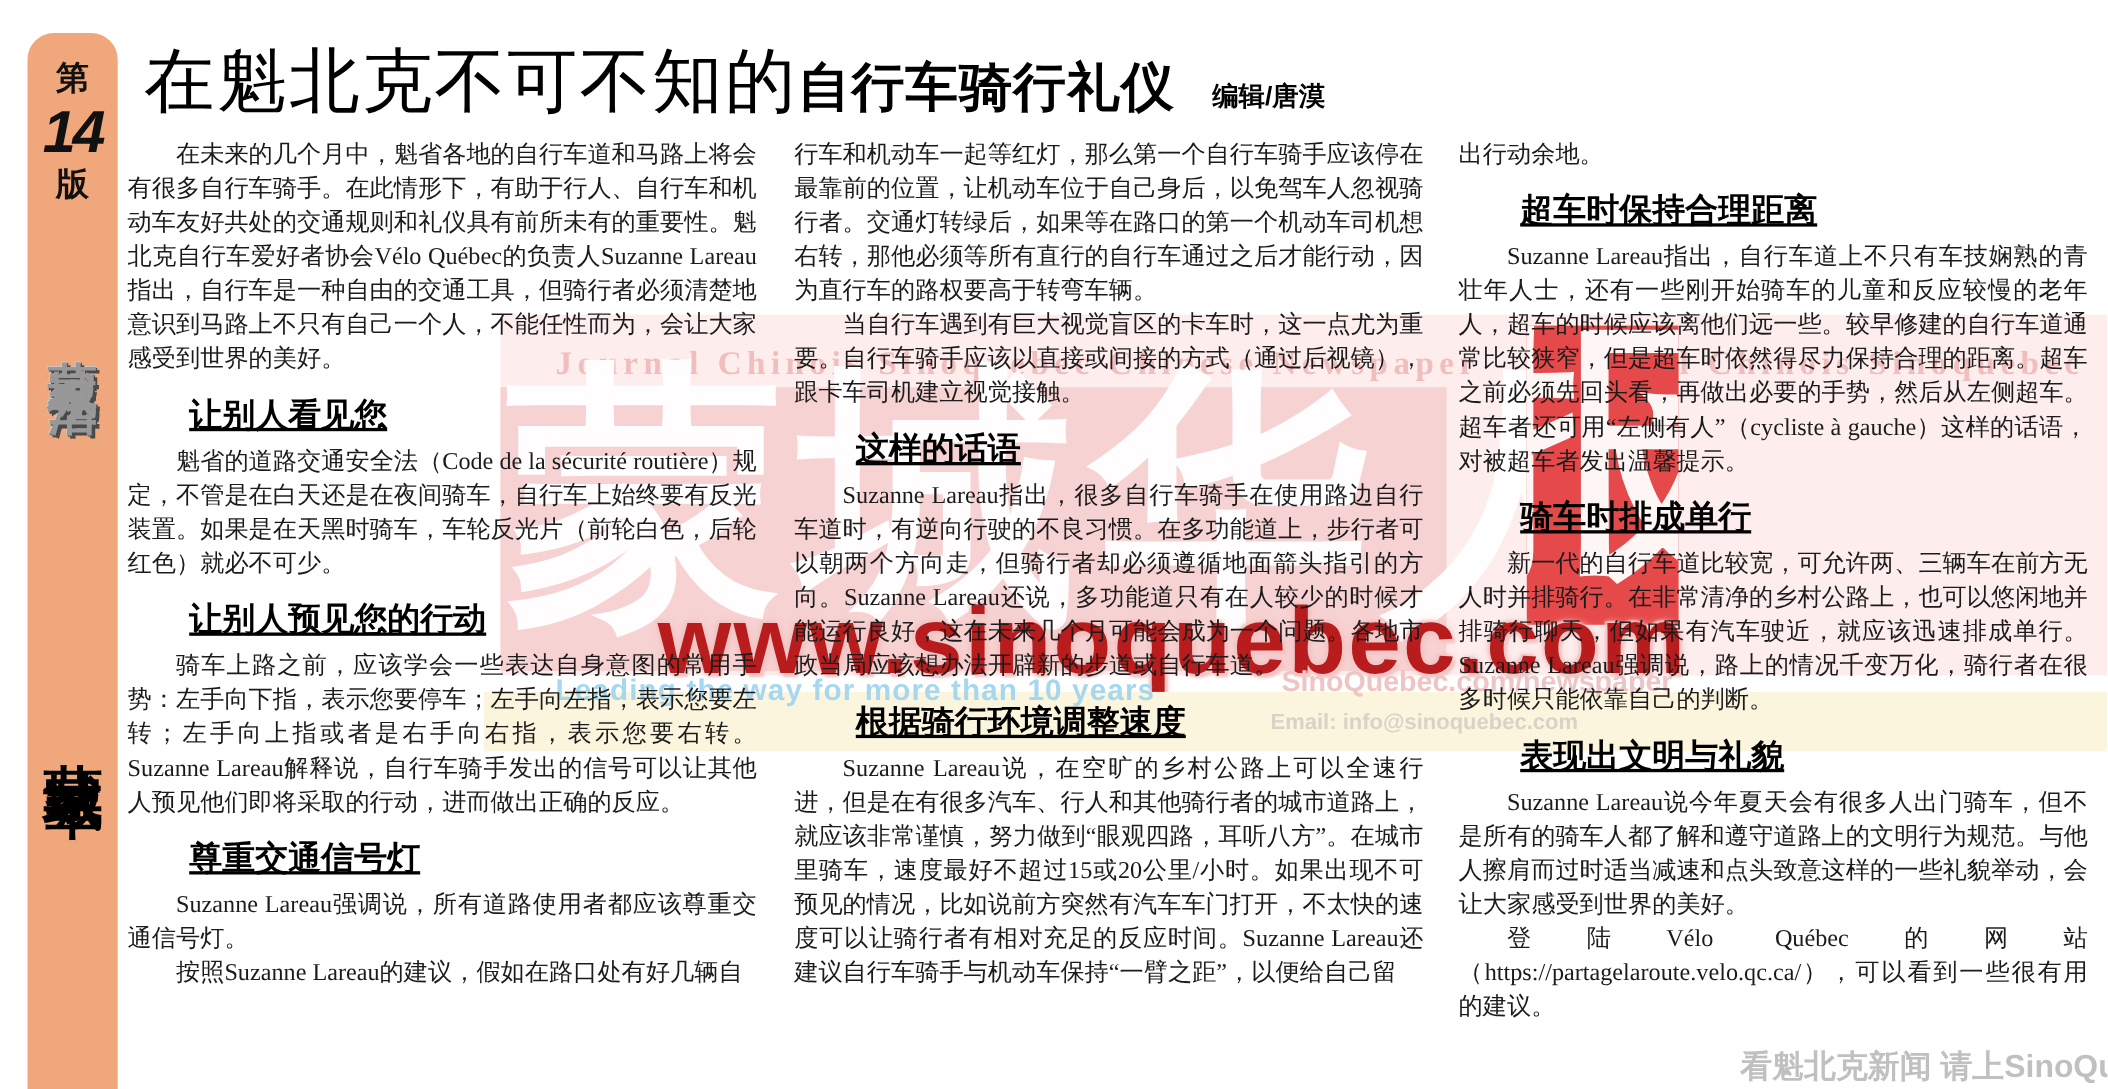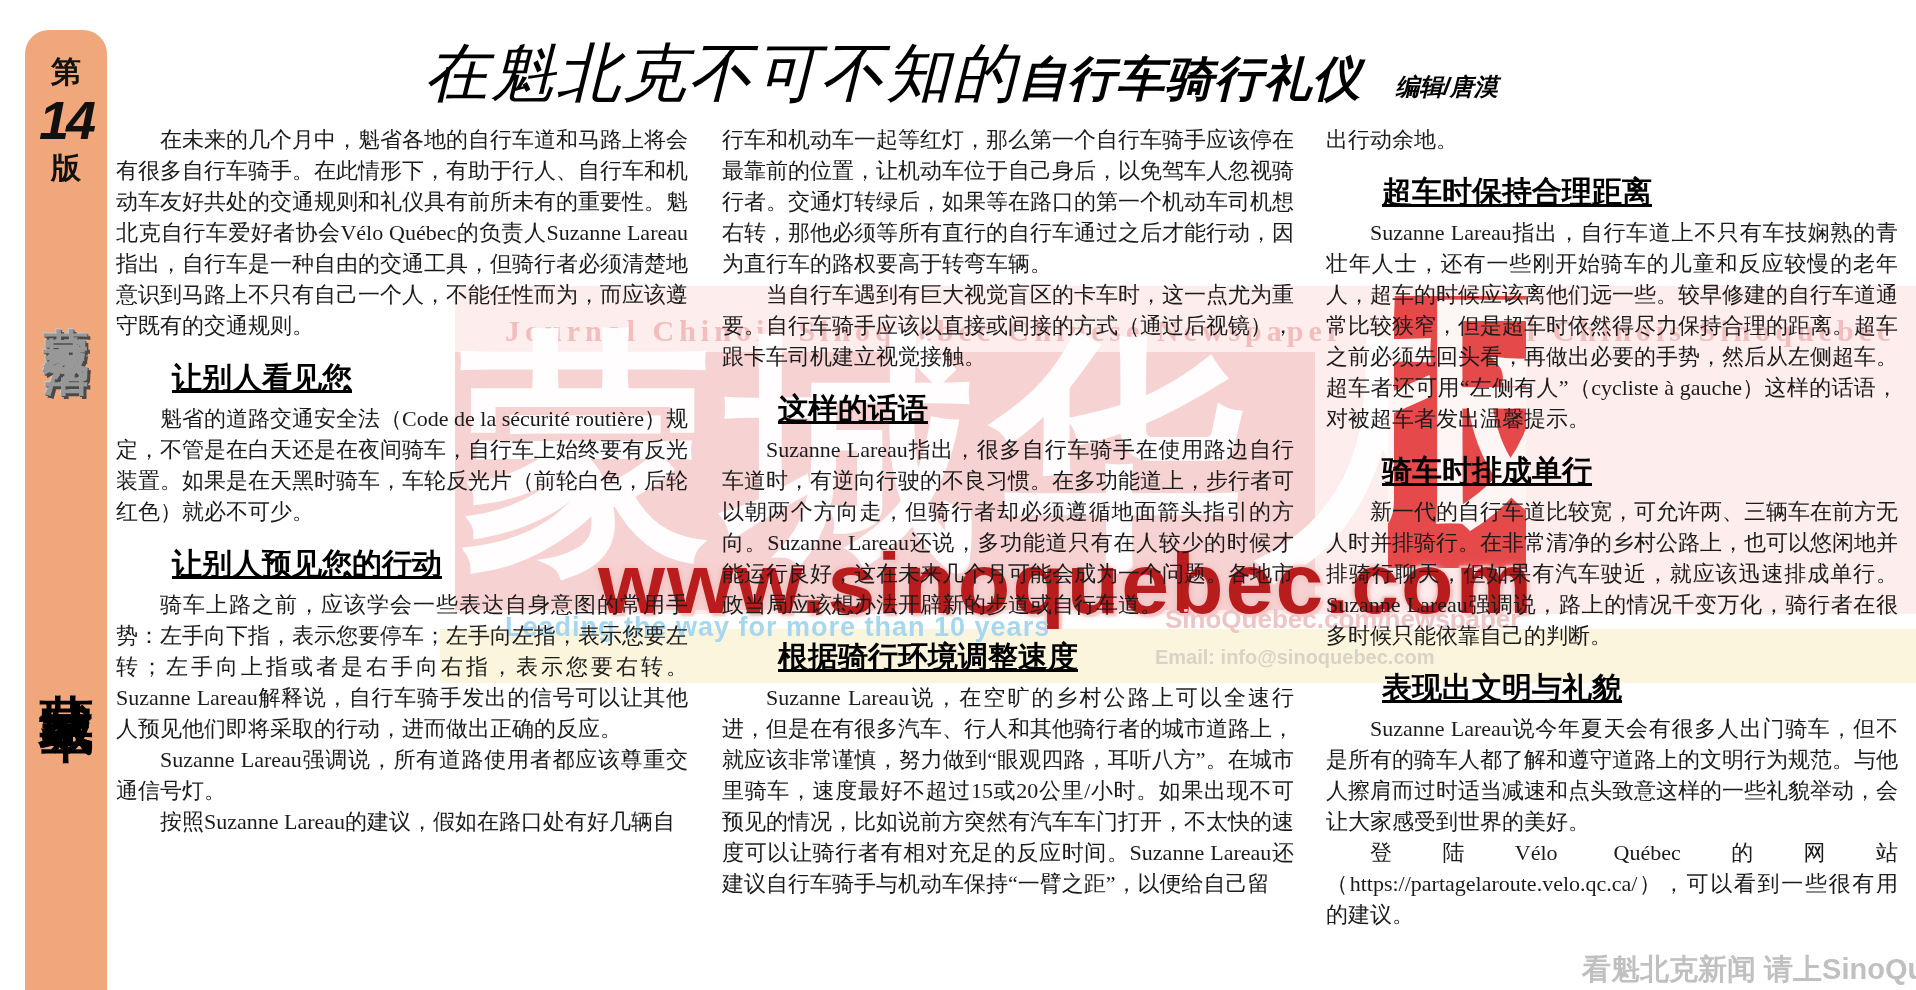--- a/index.html
+++ b/index.html
@@ -28,23 +28,23 @@
   }
   .v-brand {
     position:absolute; left:50%; transform:translateX(-50%); top:620px;
     writing-mode:vertical-rl; text-orientation:upright;
     font-family:"Liberation Serif","DejaVu Serif",serif;
     font-size:54px; font-weight:700; letter-spacing:8px; color:#000;
   }
 
   
   #masthead {
-    position:absolute; left:116px; top:30px; width:1690px; height:92px;
-    display:flex; justify-content:center; align-items:baseline;
-    white-space:nowrap; z-index:2;font-style:italic;
+    position:absolute; left:131px; top:30px; width:1690px; height:92px;
+    display:flex; align-items:baseline;
+    white-space:nowrap; z-index:2;
   }
   .title-regular { font-family:"Liberation Serif","DejaVu Serif",serif;
     font-size:64px; font-weight:400; color:#000; letter-spacing:2px; }
   .title-bold { font-family:"Liberation Sans","DejaVu Sans",sans-serif;
     font-size:48px; font-weight:900; color:#000; letter-spacing:1px; }
   .editor { font-family:"Liberation Sans","DejaVu Sans",sans-serif;
     font-size:24px; font-weight:700; color:#000; margin-left:34px; }
 
   
   #watermark { position:absolute; inset:0; z-index:0; }
@@ -128,25 +128,26 @@
     <div class="v-brand">蒙城華</div>
   </div>
 
   <div id="masthead">
     <span class="title-regular">在魁北克不可不知的</span>
     <span class="title-bold">自行车骑行礼仪</span>
     <span class="editor">编辑/唐漠</span>
   </div>
 
   <div id="col1" class="col">
-      <p class="para">在未来的几个月中，魁省各地的自行车道和马路上将会有很多自行车骑手。在此情形下，有助于行人、自行车和机动车友好共处的交通规则和礼仪具有前所未有的重要性。魁北克自行车爱好者协会Vélo Québec的负责人Suzanne Lareau指出，自行车是一种自由的交通工具，但骑行者必须清楚地意识到马路上不只有自己一个人，不能任性而为，而应该遵守既有的交通规则。</p>
+      <p class="para">在未来的几个月中，魁省各地的自行车道和马路上将会有很多自行车骑手。在此情形下，有助于行人、自行车和机动车友好共处的交通规则和礼仪具有前所未有的重要性。魁北克自行车爱好者协会Vélo Québec的负责人Suzanne Lareau指出，自行车是一种自由的交通工具，但骑行者必须清楚地意识到马路上不只有自己一个人，不能任性而为，会让大家感受到世界的美好。</p>
       <div class="heading">让别人看见您</div>
       <p class="para">魁省的道路交通安全法（Code de la sécurité routière）规定，不管是在白天还是在夜间骑车，自行车上始终要有反光装置。如果是在天黑时骑车，车轮反光片（前轮白色，后轮红色）就必不可少。</p>
       <div class="heading">让别人预见您的行动</div>
       <p class="para">骑车上路之前，应该学会一些表达自身意图的常用手势：左手向下指，表示您要停车；左手向左指，表示您要左转；左手向上指或者是右手向右指，表示您要右转。Suzanne Lareau解释说，自行车骑手发出的信号可以让其他人预见他们即将采取的行动，进而做出正确的反应。</p>
+      <div class="heading">尊重交通信号灯</div>
       <p class="para">Suzanne Lareau强调说，所有道路使用者都应该尊重交通信号灯。</p>
       <p class="para">按照Suzanne Lareau的建议，假如在路口处有好几辆自</p>
     </div>
   <div id="col2" class="col">
       <p class="para no-indent">行车和机动车一起等红灯，那么第一个自行车骑手应该停在最靠前的位置，让机动车位于自己身后，以免驾车人忽视骑行者。交通灯转绿后，如果等在路口的第一个机动车司机想右转，那他必须等所有直行的自行车通过之后才能行动，因为直行车的路权要高于转弯车辆。</p>
       <p class="para">当自行车遇到有巨大视觉盲区的卡车时，这一点尤为重要。自行车骑手应该以直接或间接的方式（通过后视镜），跟卡车司机建立视觉接触。</p>
       <div class="heading">这样的话语</div>
       <p class="para">Suzanne Lareau指出，很多自行车骑手在使用路边自行车道时，有逆向行驶的不良习惯。在多功能道上，步行者可以朝两个方向走，但骑行者却必须遵循地面箭头指引的方向。Suzanne Lareau还说，多功能道只有在人较少的时候才能运行良好，这在未来几个月可能会成为一个问题。各地市政当局应该想办法开辟新的步道或自行车道。</p>
       <div class="heading">根据骑行环境调整速度</div>
       <p class="para">Suzanne Lareau说，在空旷的乡村公路上可以全速行进，但是在有很多汽车、行人和其他骑行者的城市道路上，就应该非常谨慎，努力做到“眼观四路，耳听八方”。在城市里骑车，速度最好不超过15或20公里/小时。如果出现不可预见的情况，比如说前方突然有汽车车门打开，不太快的速度可以让骑行者有相对充足的反应时间。Suzanne Lareau还建议自行车骑手与机动车保持“一臂之距”，以便给自己留</p>

